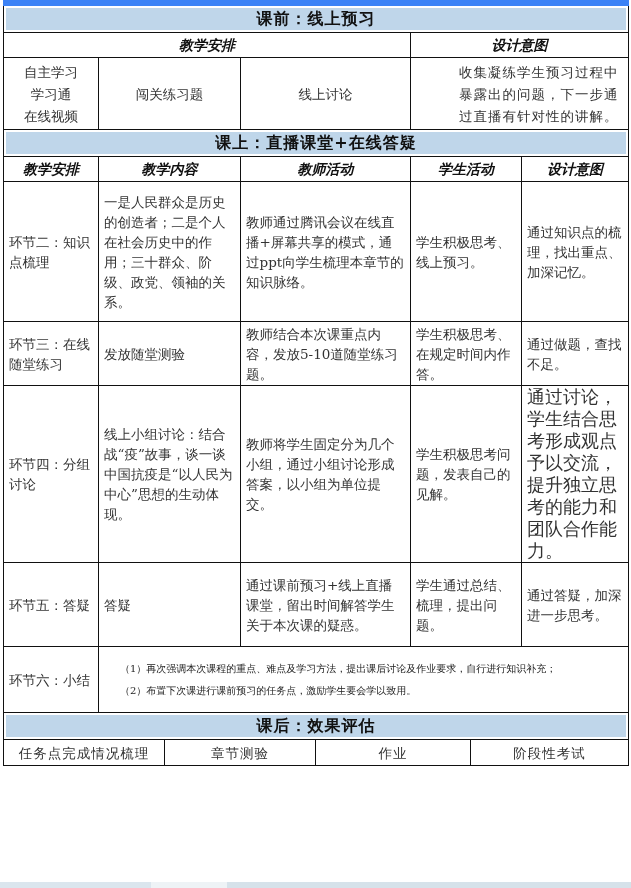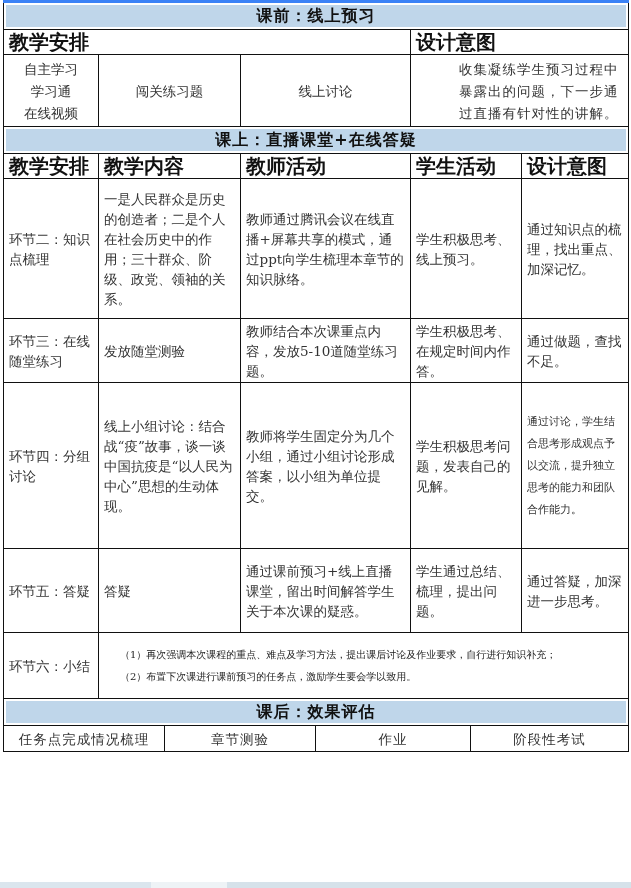--- a/index.html
+++ b/index.html
@@ -5,21 +5,21 @@
   html, body { margin: 0; padding: 0; background: #ffffff; }
   body { width: 631px; height: 888px; overflow: hidden; position: relative;
          font-family: "DejaVu Serif", "Liberation Serif", serif; color: #222; }
   .page { position: absolute; left: 3px; top: 0; width: 625px; }
   table { border-collapse: collapse; width: 625px; table-layout: fixed; }
   td { border: 1px solid #111; padding: 0 5px; font-size: 13.5px; line-height: 20px;
        vertical-align: middle; color: #333; word-break: break-all; }
   .band td { background: #fff; padding: 2px 2px; border-top: none; }
   .band-inner { background: #bfd6ea; height: 22px; line-height: 22px; text-align: center;
                 font-weight: bold; font-size: 16px; color: #111; letter-spacing: 1px; }
-  .hdr td { font-weight: bold; text-align: left; font-size: 20px; color: #111; height: 24px; }
+  .hdr td { font-weight: bold; text-align: center; font-size: 14px; color: #111; height: 24px; font-style: italic; }
   .center { text-align: center; }
   .left { text-align: left; padding-left: 48px; }
   .summary { font-size: 10px; line-height: 22px; color: #222; }
   .summary p { margin: 0; text-indent: 1.6em; }
   .bottom-strip { position: absolute; left: 0; bottom: 0; width: 631px; height: 6px;
                   background: linear-gradient(90deg, #dbe6ee 0%, #dbe6ee 24%, #eef3f6 24%, #eef3f6 36%, #d6e2ea 36%, #d6e2ea 100%); }
 </style>
 </head>
 <body>
 
@@ -27,21 +27,21 @@
 
   <table>
     <colgroup>
         <col style="width:95px">
         <col style="width:142px">
         <col style="width:170px">
         <col style="width:218px">
       </colgroup>
     <tbody>
         <tr class="band">
-      <td colspan="4" style="border-top:3px solid #3b82f6;">
+      <td colspan="4" style="border-top:6px solid #3b82f6;">
             <div class="band-inner">课前：线上预习</div>
           </td>
     </tr>
     <tr class="hdr">
       <td colspan="3">教学安排</td>
       <td>设计意图</td>
     </tr>
     <tr style="height:72px">
       <td class="center" style="line-height:22px">
         <div>自主学习</div>
@@ -89,21 +89,21 @@
       <td>发放随堂测验</td>
       <td>教师结合本次课重点内容，发放5-10道随堂练习题。</td>
       <td>学生积极思考、在规定时间内作答。</td>
       <td>通过做题，查找不足。</td>
     </tr>
     <tr style="height:166px">
       <td>环节四：分组讨论</td>
       <td>线上小组讨论：结合战“疫”故事，谈一谈中国抗疫是“以人民为中心”思想的生动体现。</td>
       <td>教师将学生固定分为几个小组，通过小组讨论形成答案，以小组为单位提交。</td>
       <td>学生积极思考问题，发表自己的见解。</td>
-      <td style="font-size:11px;line-height:22px">通过讨论，学生结合思考形成观点予以交流，提升独立思考的能力和团队合作能力。</td>
+      <td style="font-size:18px;line-height:22px">通过讨论，学生结合思考形成观点予以交流，提升独立思考的能力和团队合作能力。</td>
     </tr>
     <tr style="height:84px">
       <td>环节五：答疑</td>
       <td>答疑</td>
       <td>通过课前预习+线上直播课堂，留出时间解答学生关于本次课的疑惑。</td>
       <td>学生通过总结、梳理，提出问题。</td>
       <td>通过答疑，加深进一步思考。</td>
     </tr>
     <tr style="height:66px">
       <td>环节六：小结</td>

